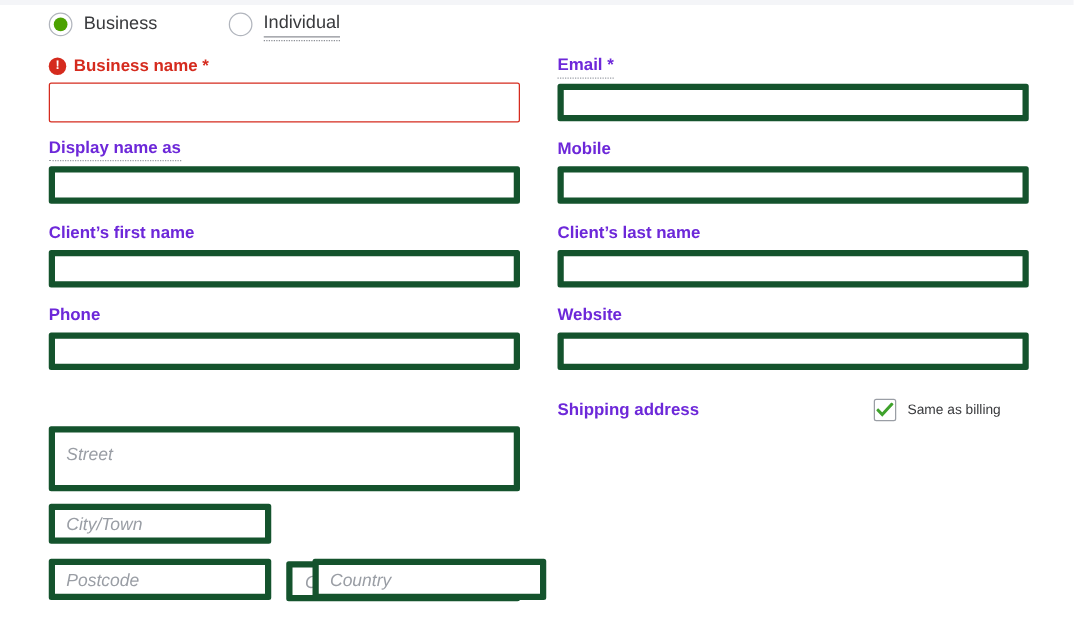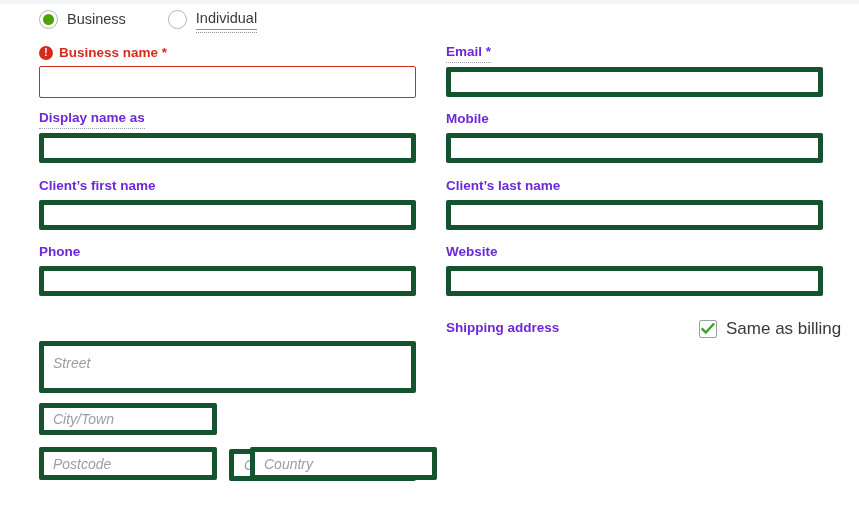--- a/index.html
+++ b/index.html
@@ -29,21 +29,21 @@
     height: 506px;
   }
 
   
   .type-row {
     position: absolute;
     left: 39px;
     top: 9px;
     display: flex;
     align-items: center;
-    gap: 0;
+    gap: 15px;
   }
   .radio-option {
     display: flex;
     align-items: center;
     margin-right: 42px;
     cursor: pointer;
   }
   .radio-circle {
     width: 19px;
     height: 19px;
@@ -204,21 +204,21 @@
     border: 1px solid #9a9ea5;
     background: #ffffff;
     border-radius: 2px;
     display: inline-flex;
     align-items: center;
     justify-content: center;
     flex: none;
   }
   .checkbox-row .cb-label {
     margin-left: 9px;
-    font-size: 17px;
+    font-size: 11px;
     color: #393a3d;
     white-space: nowrap;
   }
 </style>
 </head>
 <body>
 
 <div class="top-strip"></div>
 
 <div class="form-root">

